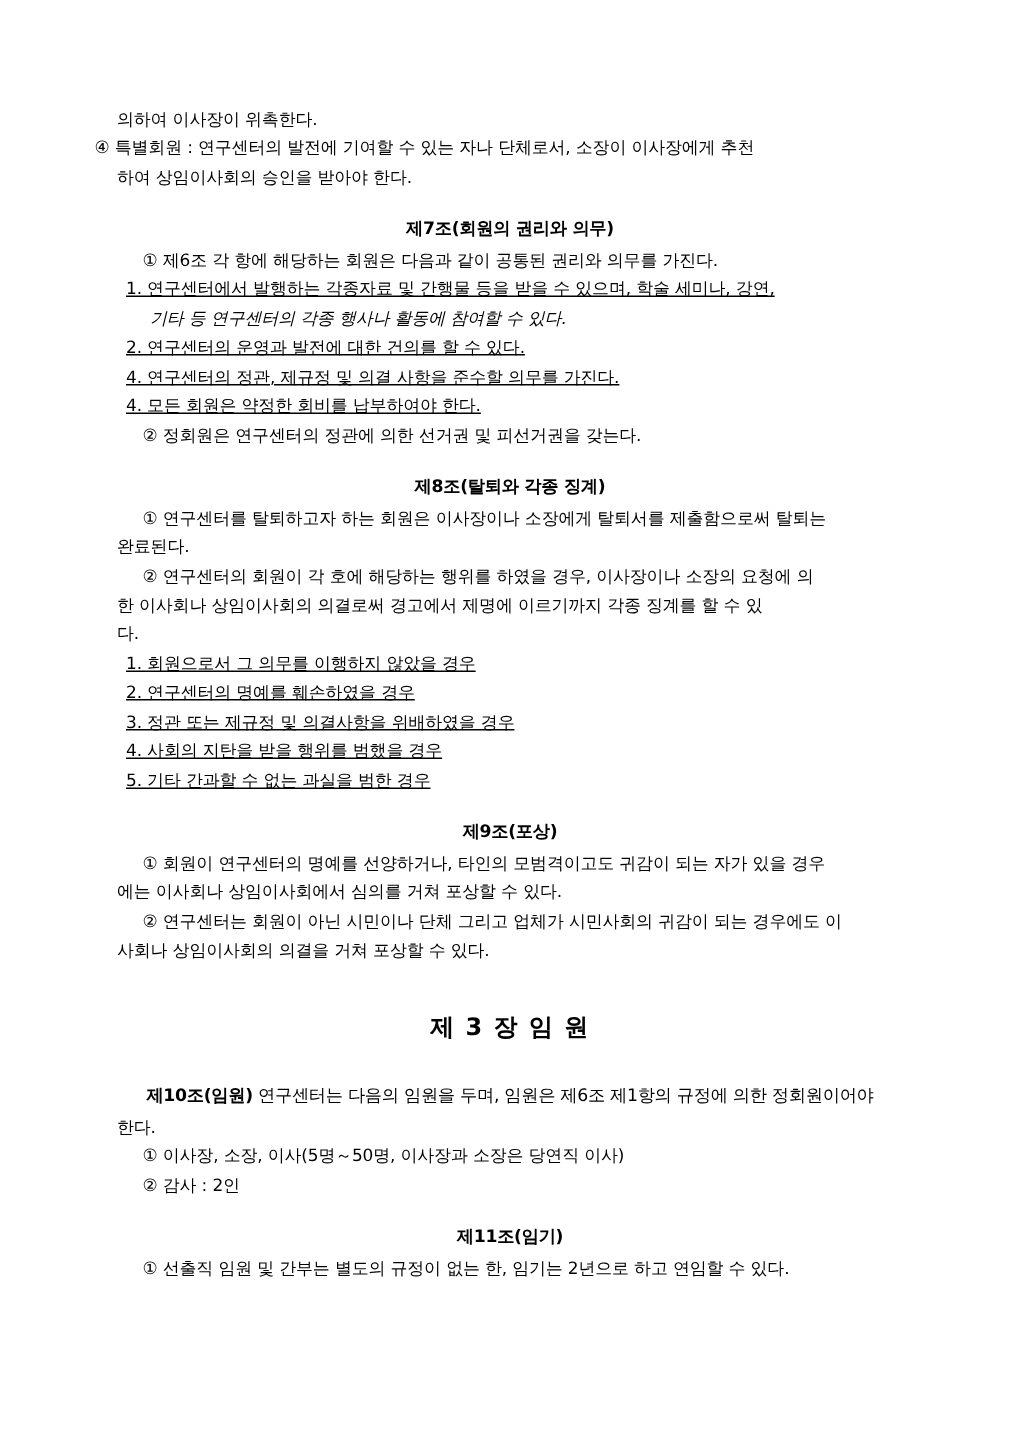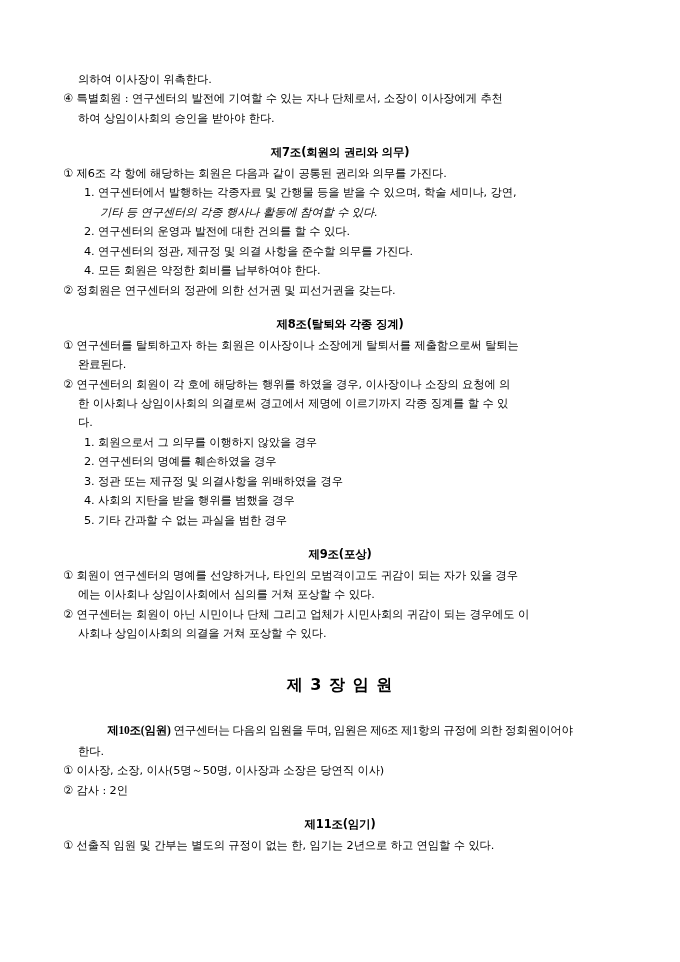--- a/index.html
+++ b/index.html
@@ -33,24 +33,24 @@
     letter-spacing: -0.2px;
     text-align: center;
   }
   .para {
     display: block;
     text-align: justify;
     text-justify: inter-ideograph;
     letter-spacing: -0.1px;
   }
   
-  .lvl-0  { padding-left: 0px; font-family: Liberation Serif, serif; }
-  .lvl-1  { padding-left: 22px; text-indent: -15px; }
+  .lvl-0  { padding-left: 0px; }
+  .lvl-1  { padding-left: 22px; text-indent: -15px; margin-left: 32px; }
   .lvl-1b { padding-left: 22px; }
-  .lvl-2  { padding-left: 44px; text-indent: -16px; }
+  .lvl-2  { padding-left: 44px; text-indent: -16px; text-decoration: underline; }
   .lvl-2b { padding-left: 44px; font-style: italic; }
 
   .inline-head {
     font-weight: bold;
   }
   .chapter-title {
     text-align: center;
     font-weight: bold;
     font-size: 16px;
     margin-top: 28px;

